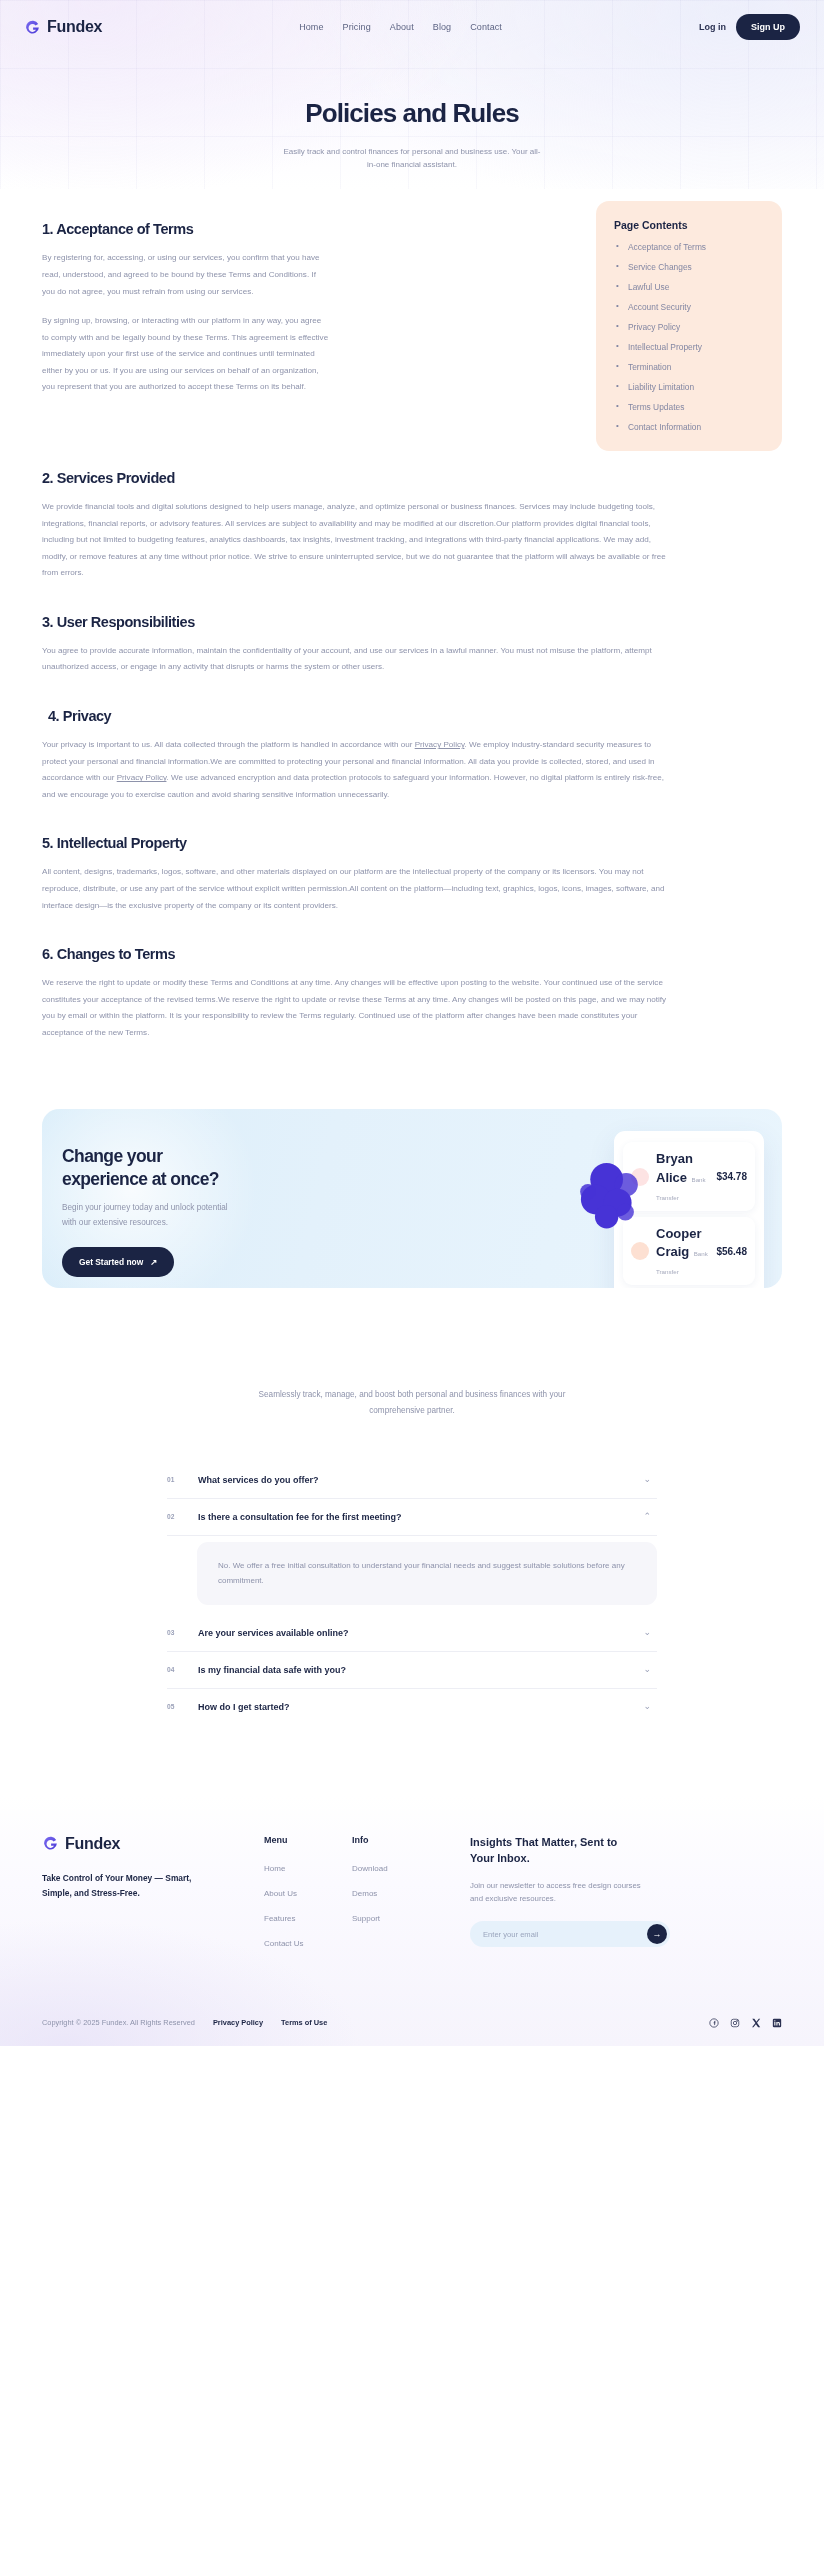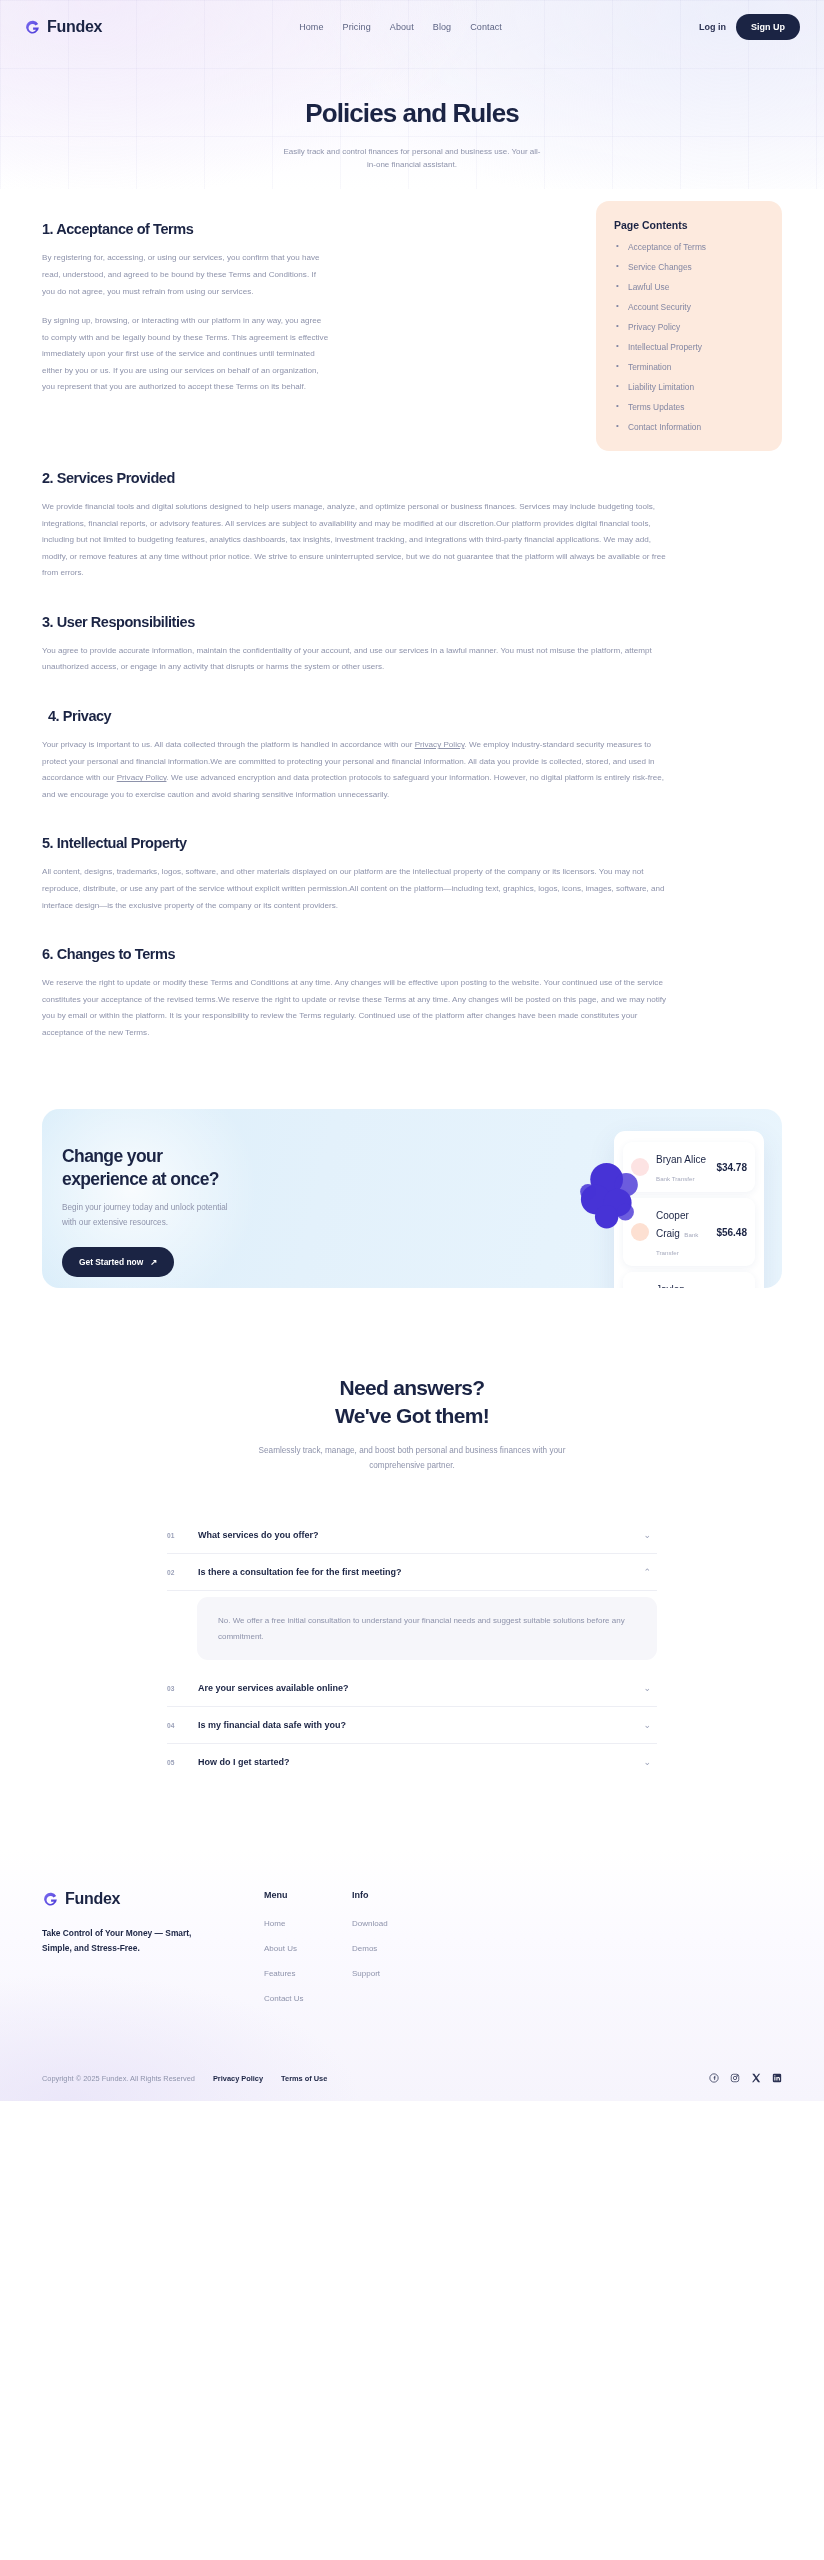--- a/index.html
+++ b/index.html
@@ -144,21 +144,21 @@
   }
   .tx-row {
     display: flex; align-items: center; gap: 7px;
     padding: 7px 8px; border-radius: 9px; background: #fff;
     box-shadow: 0 2px 7px rgba(60,80,140,.07);
     margin-bottom: 6px;
   }
   .tx-row:last-child { margin-bottom: 0; }
   .tx-av { width: 18px; height: 18px; border-radius: 50%; flex: 0 0 18px; }
   .tx-info { flex: 1; min-width: 0; }
-  .tx-name { font-size: 10px; font-weight: 400; color: #1b2444; line-height: 1.25; }
+  .tx-name { font-size: 13px; font-weight: 700; color: #1b2444; line-height: 1.25; }
   .tx-type { font-size: 6.2px; color: #a6aabd; line-height: 1.3; }
   .tx-amt { font-size: 10px; font-weight: 700; color: #1b2444; }
 
   
   .faq { padding: 86px 0 0; text-align: center; }
   .faq-h { font-size: 21px; font-weight: 700; letter-spacing: -0.7px; color: #1b2444; line-height: 1.32; }
   .faq-sub { margin: 13px auto 0; width: 340px; font-size: 8.2px; line-height: 1.85; color: #8e93ab; }
   .faq-list { margin: 44px auto 0; width: 490px; text-align: left; }
   .faq-item { border-bottom: 1px solid #edeef4; }
   .faq-q {
@@ -366,24 +366,20 @@
               <span class="tx-type">Bank Transfer</span>
             </span>
             <span class="tx-amt">$35.28</span>
           </div>
         </div>
       </div>
     </div>
   </div>
 
   <div class="faq">
-    <h2 class="faq-h">
-      <span>Need answers?</span><br>
-      <span>We've Got them!</span>
-    </h2>
     <p class="faq-sub">Seamlessly track, manage, and boost both personal and business finances with your comprehensive partner.</p>
 
     <div class="faq-list">
       <div class="faq-item">
         <div class="faq-q">
           <span class="faq-num">01</span>
           <span class="faq-txt">What services do you offer?</span>
           <span class="faq-chev">⌄</span>
         </div>
       </div>
@@ -451,20 +447,30 @@
         <a href="#">Contact Us</a>
       </div>
 
       <div class="f-col">
         <div class="f-col-h">Info</div>
         <a href="#">Download</a>
         <a href="#">Demos</a>
         <a href="#">Support</a>
       </div>
 
+      <div class="f-news">
+        <div class="f-news-h">Insights That Matter, Sent to Your Inbox.</div>
+        <p class="f-news-p">Join our newsletter to access free design courses and exclusive resources.</p>
+        <div class="f-sub">
+          <input type="text" placeholder="Enter your email" style="">
+          <button class="f-sub-btn">
+            <span>→</span>
+          </button>
+        </div>
+      </div>
     </div>
 
     <div class="f-bottom">
       <span class="f-copy">Copyright © 2025 Fundex. All Rights Reserved</span>
       <a href="#" class="legal">Privacy Policy</a>
       <a href="#" class="legal">Terms of Use</a>
       <div class="f-social">
         <span>
           <svg width="10" height="10" viewBox="0 0 24 24" fill="none" stroke="#2b3152" stroke-width="1.8">
             <circle cx="12" cy="12" r="10"></circle>

